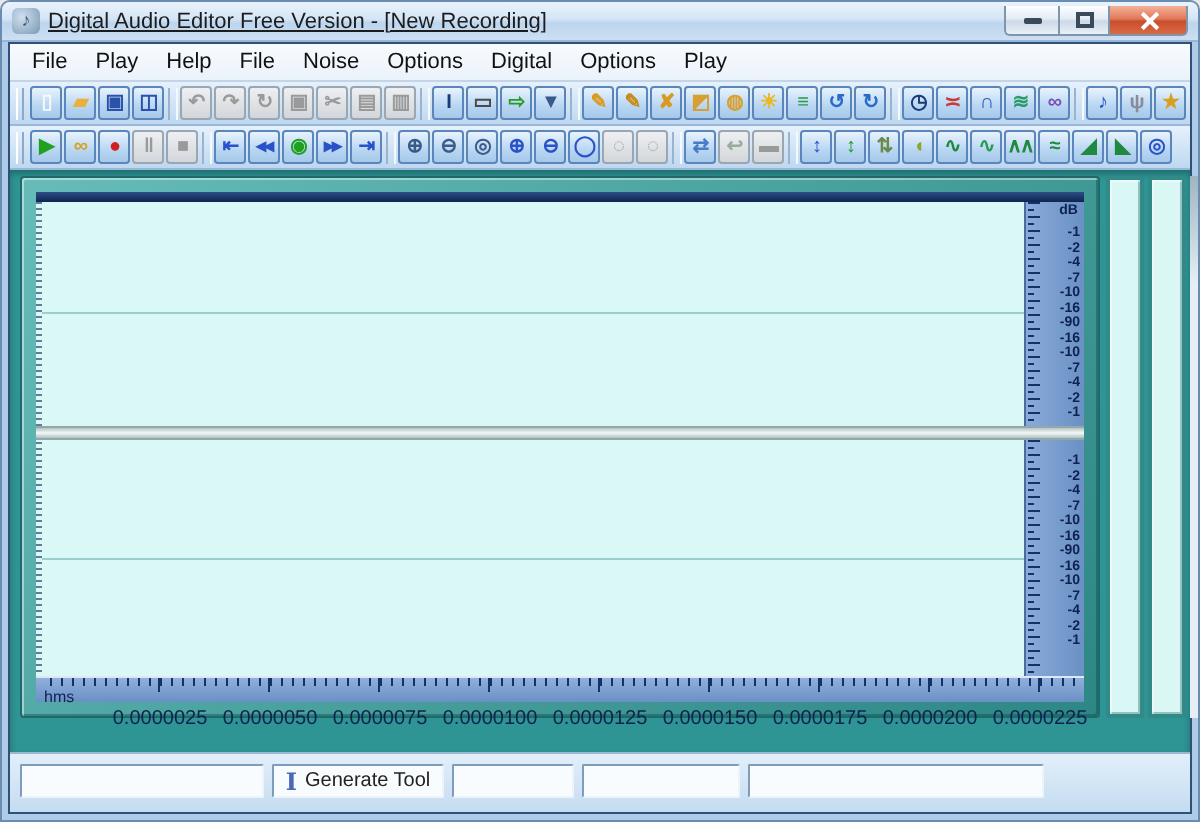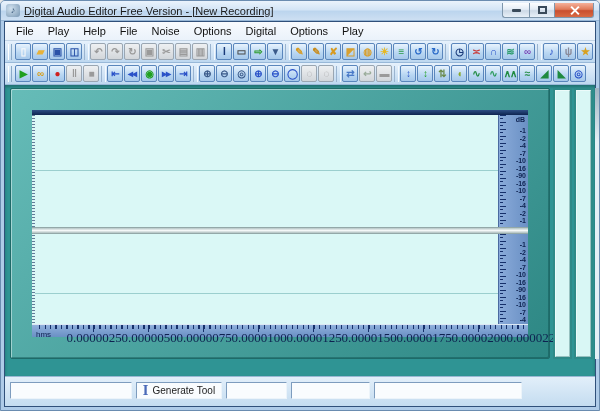--- a/index.html
+++ b/index.html
@@ -40,21 +40,21 @@
   .grip { width:4px; height:16px; margin:0 3px 0 1px; border-left:1px solid #fff; border-right:1px solid #8aaac8; }
   .tbtn { width:16px; height:17px; margin-right:1px; border:1px solid #5a86bc; border-radius:2px;
           background:linear-gradient(#e8f3fd,#b8d6f2 60%,#a6c8ea); display:flex; align-items:center; justify-content:center; overflow:hidden; }
   .tbtn .glyph { font-size:10px; line-height:15px; letter-spacing:-1px; font-weight:bold; }
   .tbtn.disabled { border-color:#9aa6b2; background:linear-gradient(#eef0f2,#d2d6da); }
   .tsep { width:5px; height:16px; margin:0 1px; border-left:1px solid #9ab4d0; border-right:1px solid #f4f9fe; }
 
   
   .workspace { flex:1; position:relative; background:#2f9494; box-shadow:inset 0 2px 3px rgba(0,40,40,.35); min-height:0; }
 
-  .wave-panel { position:absolute; left:5px; top:3px; width:540px; height:271px; padding:21px;
+  .wave-panel { position:absolute; left:5px; top:3px; width:540px; height:271px; padding:7px;
                 background:linear-gradient(135deg,#66bcb8,#2d8784); border:1px solid #1e6a68; border-radius:2px;
                 box-shadow:inset 1px 1px 0 rgba(255,255,255,.45), inset -1px -1px 0 rgba(0,60,60,.35);
                 display:flex; flex-direction:column; }
   .navy-strip { flex:0 0 5px; background:linear-gradient(#2c4e84,#0e2450); }
   .wave-body { flex:1; position:relative; display:flex; min-height:0; }
   .wave-canvas { flex:1; position:relative; background:#daf8f6; }
   .left-ticks { position:absolute; left:0; top:0; bottom:0; width:3px;
                 background:repeating-linear-gradient(to bottom, rgba(18,40,90,.6) 0 1px, transparent 1px 3px); }
   .centerline { position:absolute; left:3px; right:0; height:1px; background:#9bcfce; }
   .centerline.ch1 { top:55px; } .centerline.ch2 { top:178px; }
@@ -70,21 +70,21 @@
   .db-col { position:absolute; right:2px; left:9px; display:flex; flex-direction:column; justify-content:space-between; align-items:flex-end; }
   .db-col.ch1 { top:12px; height:97px; } .db-col.ch2 { top:126px; height:97px; }
   .db-label { font-size:7px; font-weight:bold; color:#0e2250; line-height:7px; }
 
   .timeline { flex:0 0 13px; position:relative; background:linear-gradient(#8fb0dc,#6a90c4); border-top:1px solid #dce8f4; }
   .tl-minor { position:absolute; top:0; left:7px; right:2px; height:4px;
               background:repeating-linear-gradient(to right,#16306a 0 1px, transparent 1px 5.5px); }
   .tl-major { position:absolute; top:0; left:61px; right:2px; height:7px;
               background:repeating-linear-gradient(to right,#16306a 0 1px, transparent 1px 55px); }
   .tl-unit { position:absolute; left:4px; top:5px; font-size:8px; color:#0e2250; }
-  .tl-label { position:absolute; top:5px; transform:translateX(-50%); font-size:13px; color:#0e2250; white-space:nowrap;font-family:Liberation Serif, serif; }
+  .tl-label { position:absolute; top:15px; transform:translateX(-50%); font-size:10px; color:#0e2250; white-space:nowrap; }
 
   .side-strip { position:absolute; top:3px; height:271px; width:19px; background:#d9f7f5;
                 border:2px solid #2f8a88; border-radius:1px;
                 box-shadow:inset 1px 1px 0 rgba(255,255,255,.5), inset -1px -1px 0 rgba(0,70,70,.3); }
   .side-strip.s1 { left:548px; } .side-strip.s2 { left:569px; }
   .right-scroll { position:absolute; top:3px; left:590px; width:6px; height:271px; background:linear-gradient(#9fb4c2,#e4f0f6 20%,#e4f0f6); }
 
   
   .statusbar { flex:0 0 30px; background:linear-gradient(#e2effa,#c4dcf0); border-top:1px solid #9ab8d4;
                display:flex; align-items:center; padding:0 3px 2px 5px; gap:4px; }

